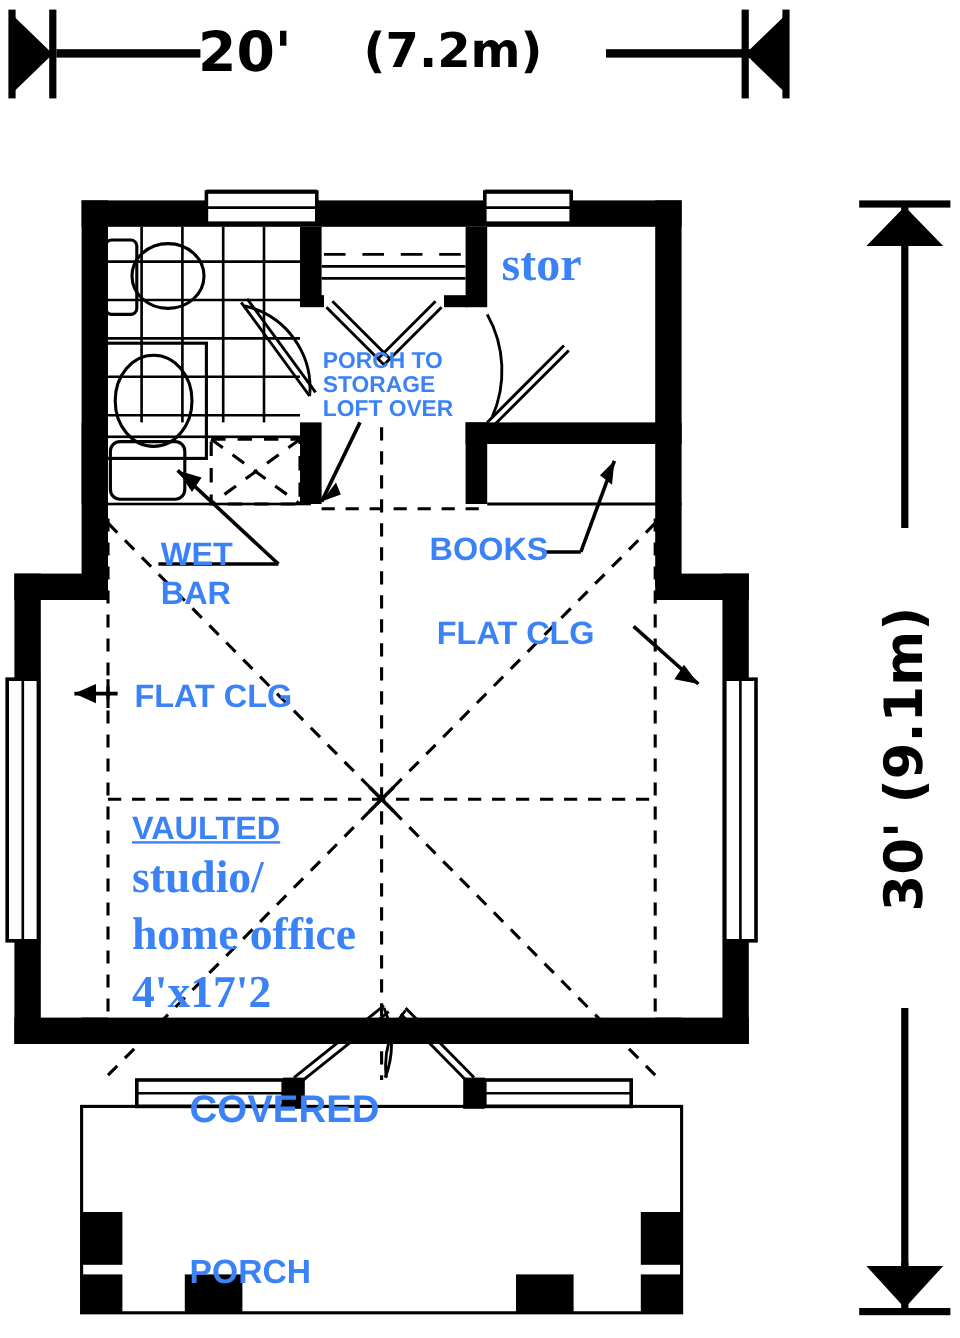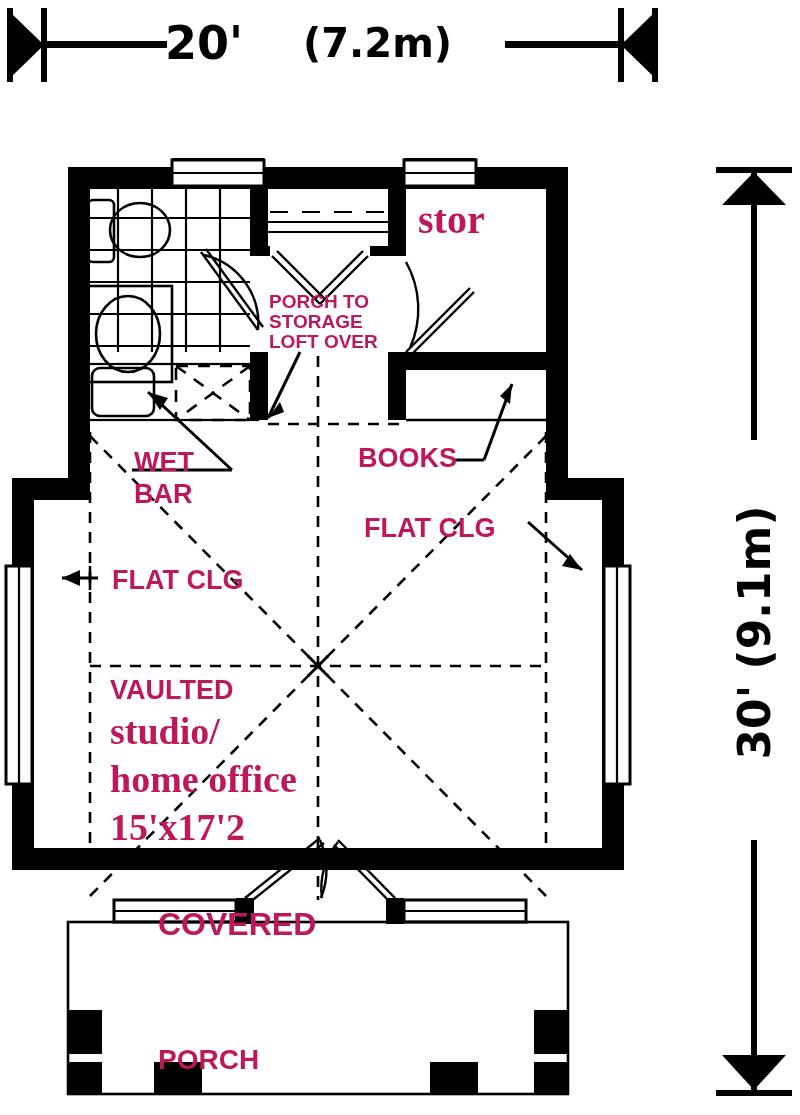--- a/index.html
+++ b/index.html
@@ -1,20 +1,20 @@
 <!DOCTYPE html>
 <html><head>
 <meta charset="utf-8">
 <style>
   html,body{margin:0;padding:0;background:#ffffff;}
   body{width:800px;height:1115px;position:relative;overflow:hidden;
        font-family:"Liberation Sans","DejaVu Sans",sans-serif;color:#000;}
   #stage{position:absolute;left:0;top:0;width:800px;height:965px;}
   svg{position:absolute;left:0;top:0;}
-  .lbl{position:absolute;font-weight:bold;color:#be185d;white-space:pre;line-height:1.05;}
+  .lbl{position:absolute;font-weight:bold;color:#3b82f6;white-space:pre;line-height:1.05;}
   .sans{font-family:"Liberation Sans","DejaVu Sans",sans-serif;}
   .serif{font-family:"Liberation Serif","DejaVu Serif",serif;}
   .dimtxt{position:absolute;font-family:"DejaVu Sans",sans-serif;font-weight:bold;color:#000;white-space:pre;}
   .rot{transform-origin:center center;}
 </style>
 </head>
 <body>
 
 <div id="stage">
 
@@ -286,21 +286,21 @@
 
 <div class="lbl sans" style="left:134px;top:448px;font-size:27px;">WET</div>
 <div class="lbl sans" style="left:134px;top:480px;font-size:27px;">BAR</div>
 
 <div class="lbl sans" style="left:358px;top:444px;font-size:27px;">BOOKS</div>
 
 <div class="lbl sans" style="left:364px;top:514px;font-size:27px;">FLAT CLG</div>
 
 <div class="lbl sans" style="left:112px;top:566px;font-size:27px;">FLAT CLG</div>
 
-<div class="lbl sans" style="left:110px;top:676px;font-size:27px;">VAULTED</div>
+<div class="lbl sans" style="left:110px;top:676px;font-size:27px;text-decoration:underline;">VAULTED</div>
 <div class="lbl serif" style="left:110px;top:712px;font-size:38px;">studio/</div>
 <div class="lbl serif" style="left:110px;top:760px;font-size:38px;">home office</div>
-<div class="lbl serif" style="left:110px;top:808px;font-size:38px;">15'x17'2</div>
+<div class="lbl serif" style="left:110px;top:808px;font-size:38px;">4'x17'2</div>
 
 <div class="lbl sans" style="left:158px;top:908px;font-size:32px;">COVERED</div>
 <div class="lbl sans" style="left:158px;top:1012px;font-size:28px;margin-top:33px;">PORCH</div>
 
 </div>
 
 </body></html>

